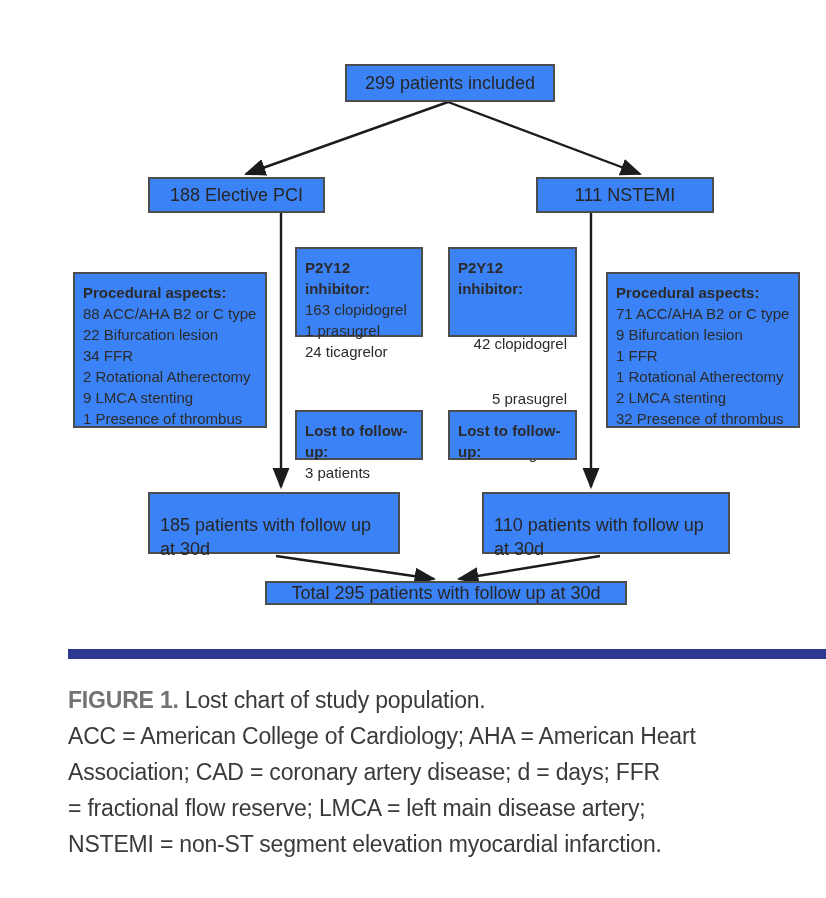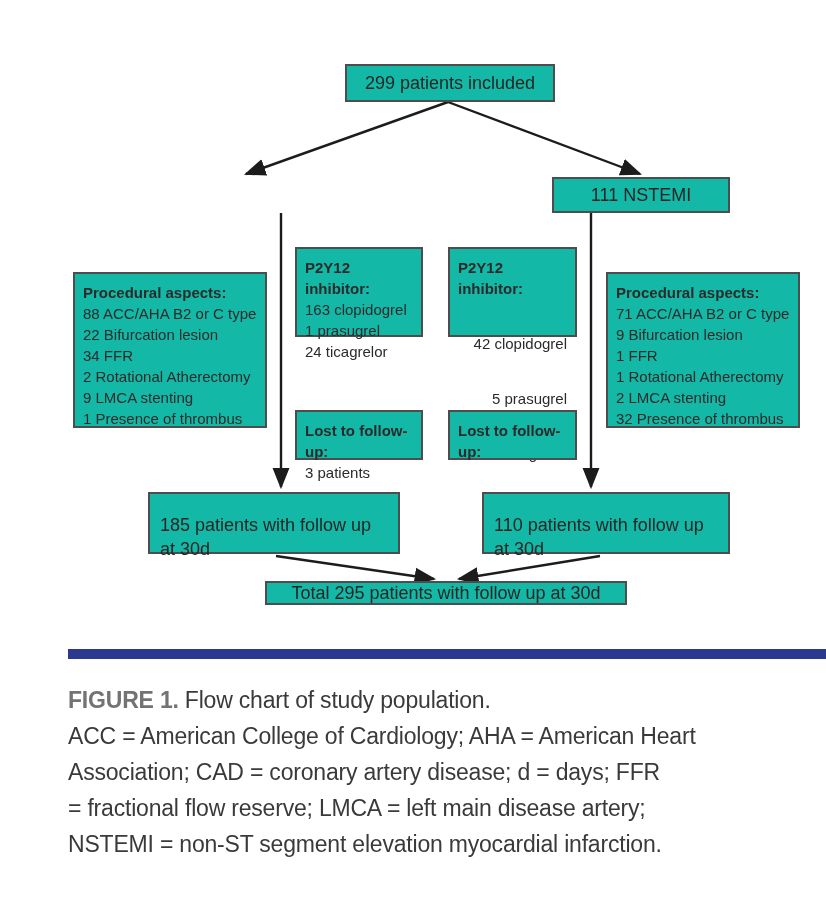--- a/index.html
+++ b/index.html
@@ -1,19 +1,19 @@
 <!DOCTYPE html>
 <html><head>
 <meta charset="utf-8">
 <style>
   html,body{margin:0;padding:0;background:#ffffff;}
   *{box-sizing:border-box;}
   .page{position:relative;width:826px;height:898px;background:#fff;
         font-family:"Liberation Sans",sans-serif;color:#262626;overflow:hidden;}
-  .fbox{position:absolute;border:2px solid #4d4d4d;background:#14b8a6;}
+  .fbox{position:absolute;border:2px solid #4d4d4d;background:#3b82f6;}
   .center-box{display:flex;align-items:center;justify-content:center;
               font-size:18px;color:#262626;}
   .list-box{padding:8px 8px;font-size:15px;line-height:21px;color:#2b2b2b;}
   .list-box .bt{font-weight:bold;}
   .ralign div.val{text-align:right;margin-top:34px;}
   .big-left{padding:19px 10px;font-size:18px;line-height:24px;}
   svg.arrows{position:absolute;left:0;top:0;pointer-events:none;}
   .rule{position:absolute;left:68px;top:649px;width:758px;height:10px;}
   .caption{position:absolute;left:68px;top:682px;width:740px;
            font-size:23px;line-height:36px;color:#3a3a3a;letter-spacing:-0.2px;}
@@ -35,22 +35,23 @@
       <path d="M448,102 L640,174" marker-end="url(#ah)"></path>
       <path d="M281,213 L281,487" marker-end="url(#ah)"></path>
       <path d="M591,213 L591,487" marker-end="url(#ah)"></path>
       <path d="M276,556 L434,579" marker-end="url(#ah)"></path>
       <path d="M600,556 L459,579" marker-end="url(#ah)"></path>
     </g>
   </svg>
 
   <div class="fbox center-box" style="left:345px;top:64px;width:210px;height:38px;">299 patients included</div>
 
+  <div class="fbox center-box" style="left:148px;top:177px;width:177px;height:36px;">188 Elective PCI</div>
 
-  <div class="fbox center-box" style="left:552px;top:177px;width:178px;height:36px;">111 NSTEMI</div>
+  <div class="fbox center-box" style="left:536px;top:177px;width:178px;height:36px;">111 NSTEMI</div>
 
   <div class="fbox list-box" style="left:73px;top:272px;width:194px;height:156px;">
     <div class="bt">Procedural aspects:</div>
     <div>88 ACC/AHA B2 or C type</div>
     <div>22 Bifurcation lesion</div>
     <div>34 FFR</div>
     <div>2 Rotational Atherectomy</div>
     <div>9 LMCA stenting</div>
     <div>1 Presence of thrombus</div>
   </div>
@@ -98,21 +99,21 @@
     <div>110 patients with follow up</div>
     <div>at 30d</div>
   </div>
 
   <div class="fbox center-box" style="left:265px;top:581px;width:362px;height:24px;">Total 295 patients with follow up at 30d</div>
 
   <div class="rule" style="background: rgb(43, 58, 143);"></div>
 
   <div class="caption">
     <div>
-      <span class="figlabel" style="color: #737373;">FIGURE 1.</span><span> Flow chart of study population.</span>
+      <span class="figlabel" style="color: #737373;">FIGURE 1.</span><span> Lost chart of study population.</span>
     </div>
     <div>ACC = American College of Cardiology; AHA = American Heart</div>
     <div>Association; CAD = coronary artery disease; d = days; FFR</div>
     <div>= fractional flow reserve; LMCA = left main disease artery;</div>
     <div>NSTEMI = non-ST segment elevation myocardial infarction.</div>
   </div>
 
 </div>
 
 </body></html>

